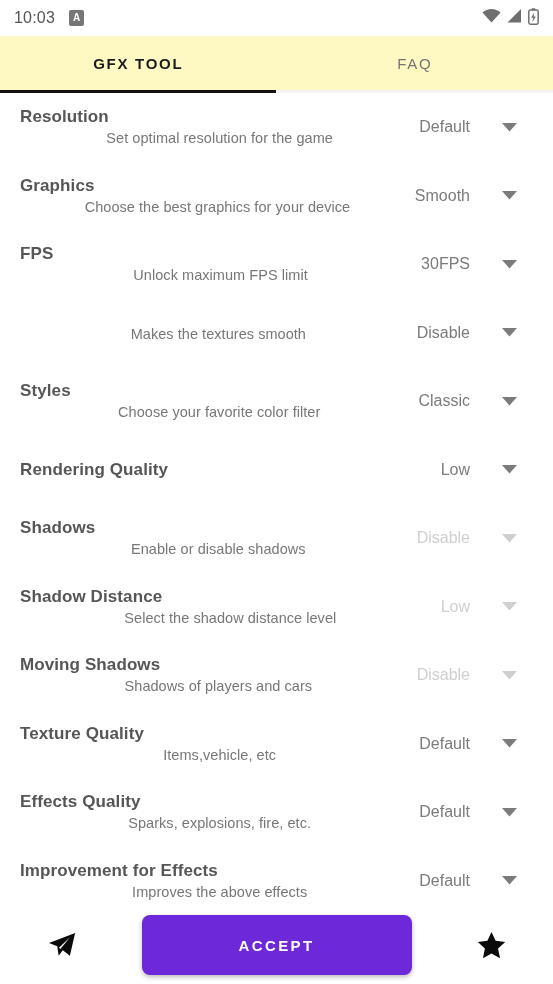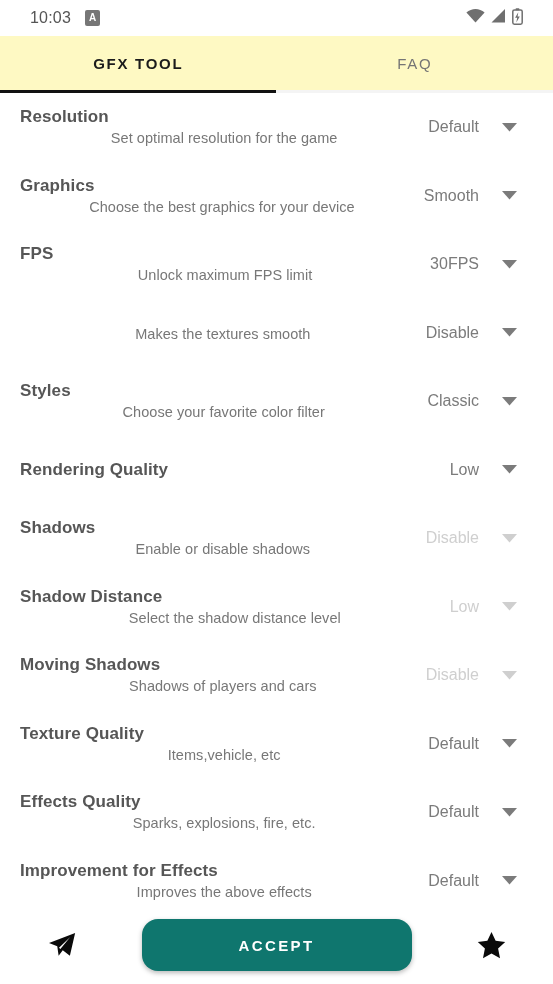--- a/index.html
+++ b/index.html
@@ -8,21 +8,21 @@
     width:553px; height:984px;
     background:#ffffff;
     font-family:"Liberation Sans", sans-serif;
     overflow:hidden;
   }
   #app { position:relative; width:553px; height:984px; background:#fff; }
 
   
   .statusbar {
     position:absolute; top:0; left:0; width:553px; height:36px;
-    display:flex; align-items:center; padding:0 30px;
+    display:flex; align-items:center; padding:0 14px;
     background:#fff;
   }
   .status-clock {
     font-size:16px; color:#555; letter-spacing:.2px;
   }
   .status-notif {
     margin-left:14px; width:15px; height:16px; border-radius:2px;
     background:#767676; color:#fff; font-size:10px; font-weight:bold;
     display:flex; align-items:center; justify-content:center;
     line-height:1;
@@ -65,21 +65,21 @@
   .row-text { flex:1; min-width:0; }
   .row-title {
     font-size:17px; font-weight:bold; color:#565656;
     letter-spacing:.1px; line-height:1.18;
   }
   .row-sub {
     font-size:14.5px; color:#777777; margin-top:3px;
     line-height:1.2; letter-spacing:.05px;text-align:center;
   }
   .row-value-wrap {
-    display:flex; align-items:center; gap:3px;
+    display:flex; align-items:center; gap:12px;
     flex:0 0 auto;
   }
   .row-value {
     font-size:16px; color:#7b7b7b; text-align:right;
     min-width:0; white-space:nowrap;
   }
   .caret {
     width:28px; display:flex; align-items:center; justify-content:center;
     margin-left:13px;
   }
@@ -92,22 +92,22 @@
     position:absolute; left:0; bottom:0; width:553px; height:78px;
     background:#ffffff;
     display:flex; align-items:center; justify-content:space-between;
     padding:0 34px;
   }
   .bb-icon {
     width:56px; height:56px;
     display:flex; align-items:center; justify-content:center;
   }
   .accept-btn {
-    width:270px; height:52px; border:none; border-radius:16px;
-    background:#0f766e; color:#ffffff;
+    width:270px; height:60px; border:none; border-radius:8px;
+    background:#6d28d9; color:#ffffff;
     font-family:"Liberation Sans", sans-serif;
     font-size:15px; font-weight:bold; letter-spacing:2.4px;
     box-shadow:0 2px 5px rgba(0,0,0,.28);
     cursor:pointer;
   }
 </style>
 </head>
 <body>
 
 <div id="app">

